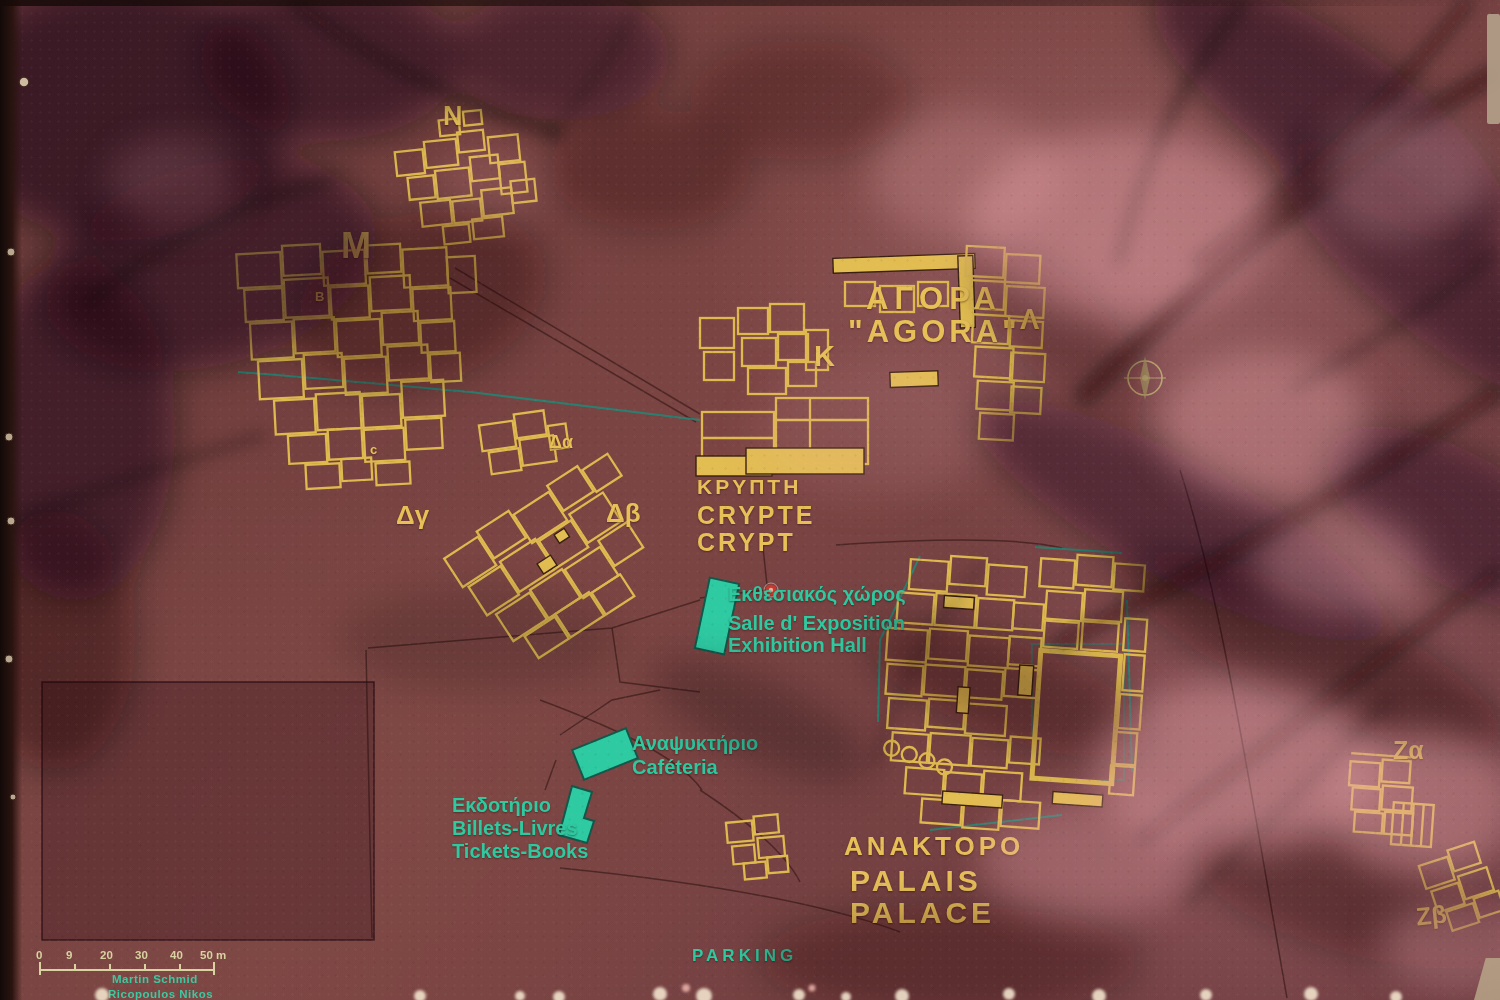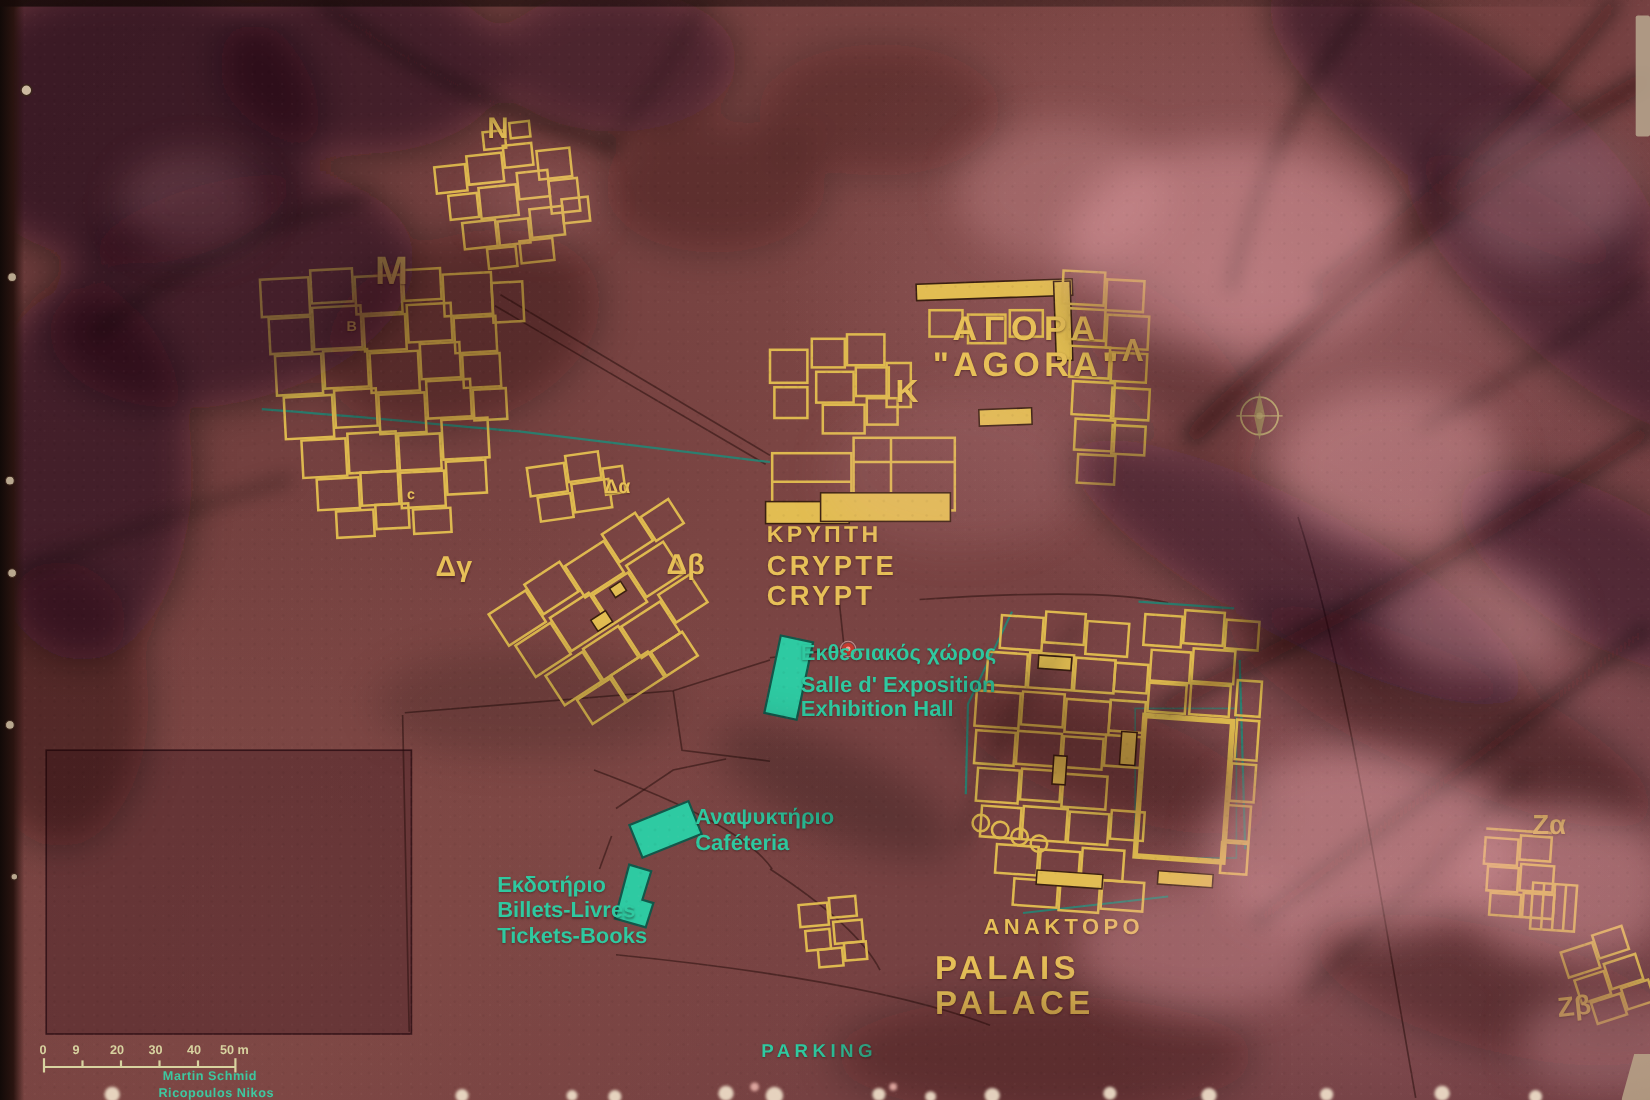--- a/index.html
+++ b/index.html
@@ -25,21 +25,21 @@
   .bld .thick{stroke-width:5;}
   .roads path,.roads rect{fill:none;stroke:rgba(42,16,14,.55);stroke-width:1.5;}
   .roads .patch{fill:rgba(52,16,28,.30);stroke:rgba(38,10,16,.75);}
   .teal path,.teal polyline,.teal rect{fill:none;stroke:#1e8a78;stroke-width:2;opacity:.85;}
   .greenbld{fill:#2ecaa2;stroke:#12584a;stroke-width:2;}
   
   .lbl{position:absolute;white-space:nowrap;font-weight:700;line-height:1;}
   .yellow{color:#e7c058;text-shadow:0 1px 2px rgba(40,10,10,.45);}
   .green{color:#2fc9a0;text-shadow:0 1px 2px rgba(30,8,8,.4);}
   .scaletxt{color:#d8d3a0;font-weight:700;font-size:11.5px;}
-  .credit{color:#3dc8a0;font-weight:700;font-size:11.5px;letter-spacing:.5px;margin-left:36px;}
+  .credit{color:#3dc8a0;font-weight:700;font-size:11.5px;letter-spacing:.5px;}
   
   .frame-left{position:absolute;left:0;top:0;width:22px;height:1000px;
     background:linear-gradient(90deg,#120a08 0%,#2a1410 55%,rgba(42,20,16,0) 100%);}
   .frame-top{position:absolute;left:0;top:0;width:1500px;height:6px;
     background:linear-gradient(90deg,rgba(22,10,8,.85),rgba(22,10,8,.35) 70%,rgba(22,10,8,0));}
   .tan-tr{position:absolute;right:0;top:14px;width:13px;height:110px;background:#b5a28b;opacity:.9;border-radius:2px;}
   .tan-br{position:absolute;right:0;bottom:0;width:26px;height:42px;background:#b9a488;opacity:.85;
     clip-path:polygon(45% 0,100% 0,100% 100%,0 100%);}
 </style>
 </head>
@@ -342,21 +342,21 @@
     <div class="lbl green" style="left:728px;top:613px;font-size:20px">Salle d' Exposition</div>
     <div class="lbl green" style="left:728px;top:635px;font-size:20px">Exhibition Hall</div>
 
     <div class="lbl green" style="left:632px;top:733px;font-size:20px">Αναψυκτήριο</div>
     <div class="lbl green" style="left:632px;top:757px;font-size:20px">Caféteria</div>
 
     <div class="lbl green" style="left:452px;top:795px;font-size:20px">Εκδοτήριο</div>
     <div class="lbl green" style="left:452px;top:818px;font-size:20px">Billets-Livres</div>
     <div class="lbl green" style="left:452px;top:841px;font-size:20px">Tickets-Books</div>
 
-    <div class="lbl yellow" style="left:894px;top:833px;font-size:20px;letter-spacing:4px">ΑΝΑΚΤΟΡΟ</div>
+    <div class="lbl yellow" style="left:844px;top:833px;font-size:26px;letter-spacing:4px">ΑΝΑΚΤΟΡΟ</div>
     <div class="lbl yellow" style="left:850px;top:866px;font-size:30px;letter-spacing:4px">PALAIS</div>
     <div class="lbl yellow" style="left:850px;top:898px;font-size:30px;letter-spacing:4px">PALACE</div>
 
     <div class="lbl green" style="left:692px;top:947px;font-size:17px;letter-spacing:4px">PARKING</div>
 
     <div class="lbl scaletxt" style="left:36px;top:950px">0</div>
     <div class="lbl scaletxt" style="left:66px;top:950px">9</div>
     <div class="lbl scaletxt" style="left:100px;top:950px">20</div>
     <div class="lbl scaletxt" style="left:135px;top:950px">30</div>
     <div class="lbl scaletxt" style="left:170px;top:950px">40</div>

